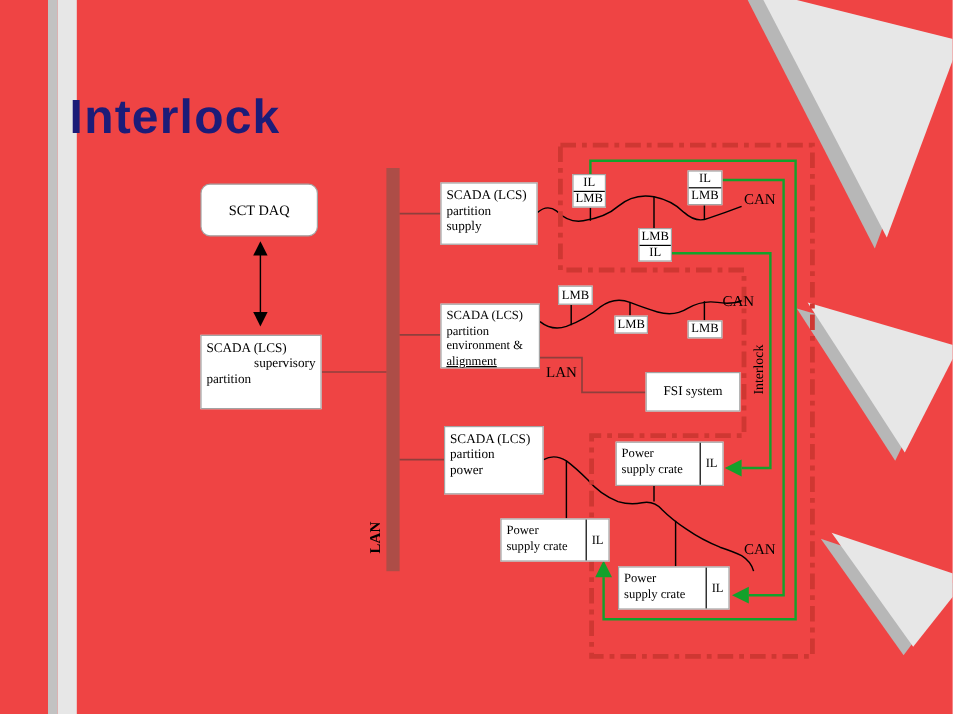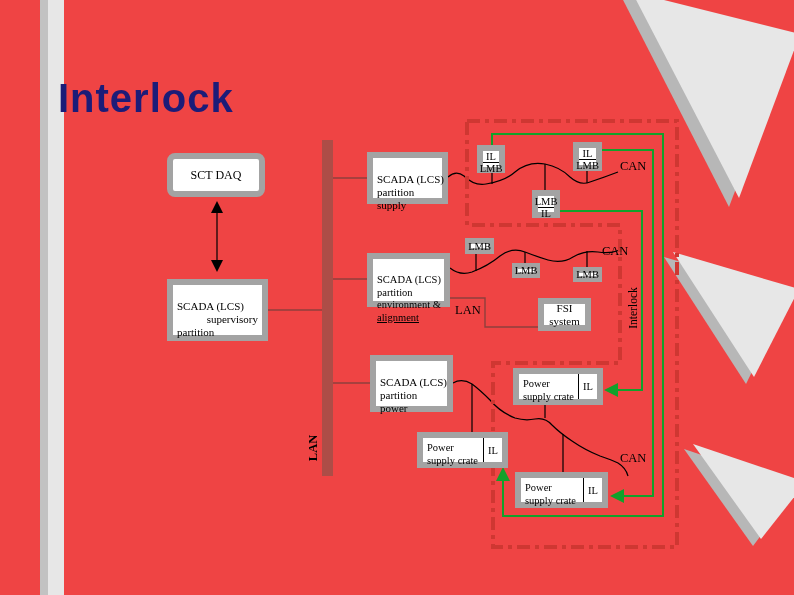--- a/index.html
+++ b/index.html
@@ -3,22 +3,22 @@
 <meta charset="utf-8">
 <style>
   html,body{margin:0;padding:0;background:#fff;}
   .canvas{position:relative;width:794px;height:595px;background:#ef4444;overflow:hidden;
           font-family:"Liberation Serif", serif;color:#000;}
   .sidebar-dark{position:absolute;left:40px;top:0;width:8px;height:595px;background:#c2c2c2;}
   .sidebar-light{position:absolute;left:48px;top:0;width:16px;height:595px;background:#e7e7e7;}
   svg.layer{position:absolute;left:0;top:0;}
   .page-title{position:absolute;left:58px;top:76px;font-family:"Liberation Sans",sans-serif;
               font-weight:bold;font-size:40px;letter-spacing:1px;color:var(--title,#1c1c78);}
-  .box{position:absolute;border:6px solid #a3a3a3;background:#fff;font-size:11px;line-height:13px;box-sizing:border-box;}
-  .pad{padding:15px 4px;}
+  .box{position:absolute;border:1px solid #a3a3a3;background:#fff;font-size:11px;line-height:13px;box-sizing:border-box;}
+  .pad{padding:4px 4px;}
   .ctr{display:flex;align-items:center;justify-content:center;text-align:center;}
   .round{border-radius:8px;font-size:12px;}
   .ln{white-space:pre;}
   .ln.ind{padding-left:3px;text-align:right;}
   .ln.u{text-decoration:underline;font-family:Liberation Serif, serif;}
   .env .ln{line-height:12.5px;font-size:10.5px;}
   .mini{display:flex;flex-direction:column;font-size:10.5px;line-height:11px;}
   .mini .cell{flex:1;display:flex;align-items:center;justify-content:center;}
   .mini .cell + .cell{border-top:1px solid #000;}
   .crate{display:flex;font-size:10.5px;line-height:13px;}
@@ -132,21 +132,21 @@
     <div class="ln">environment &amp;</div>
     <div class="ln u">alignment</div>
   </div>
 
   <div class="box pad" style="left:370px;top:355px;width:83px;height:57px;">
     <div class="ln">SCADA (LCS)</div>
     <div class="ln">partition</div>
     <div class="ln">power</div>
   </div>
 
-  <div class="box ctr" style="left:538px;top:298px;width:53px;height:33px;">
+  <div class="box ctr" style="left:538px;top:310px;width:79px;height:33px;">
     <span>FSI system</span>
   </div>
 
   <div class="box mini" style="left:477px;top:145px;width:28px;height:28px;">
     <div class="cell">IL</div>
     <div class="cell">LMB</div>
   </div>
   <div class="box mini" style="left:573px;top:142px;width:29px;height:29px;">
     <div class="cell">IL</div>
     <div class="cell">LMB</div>

